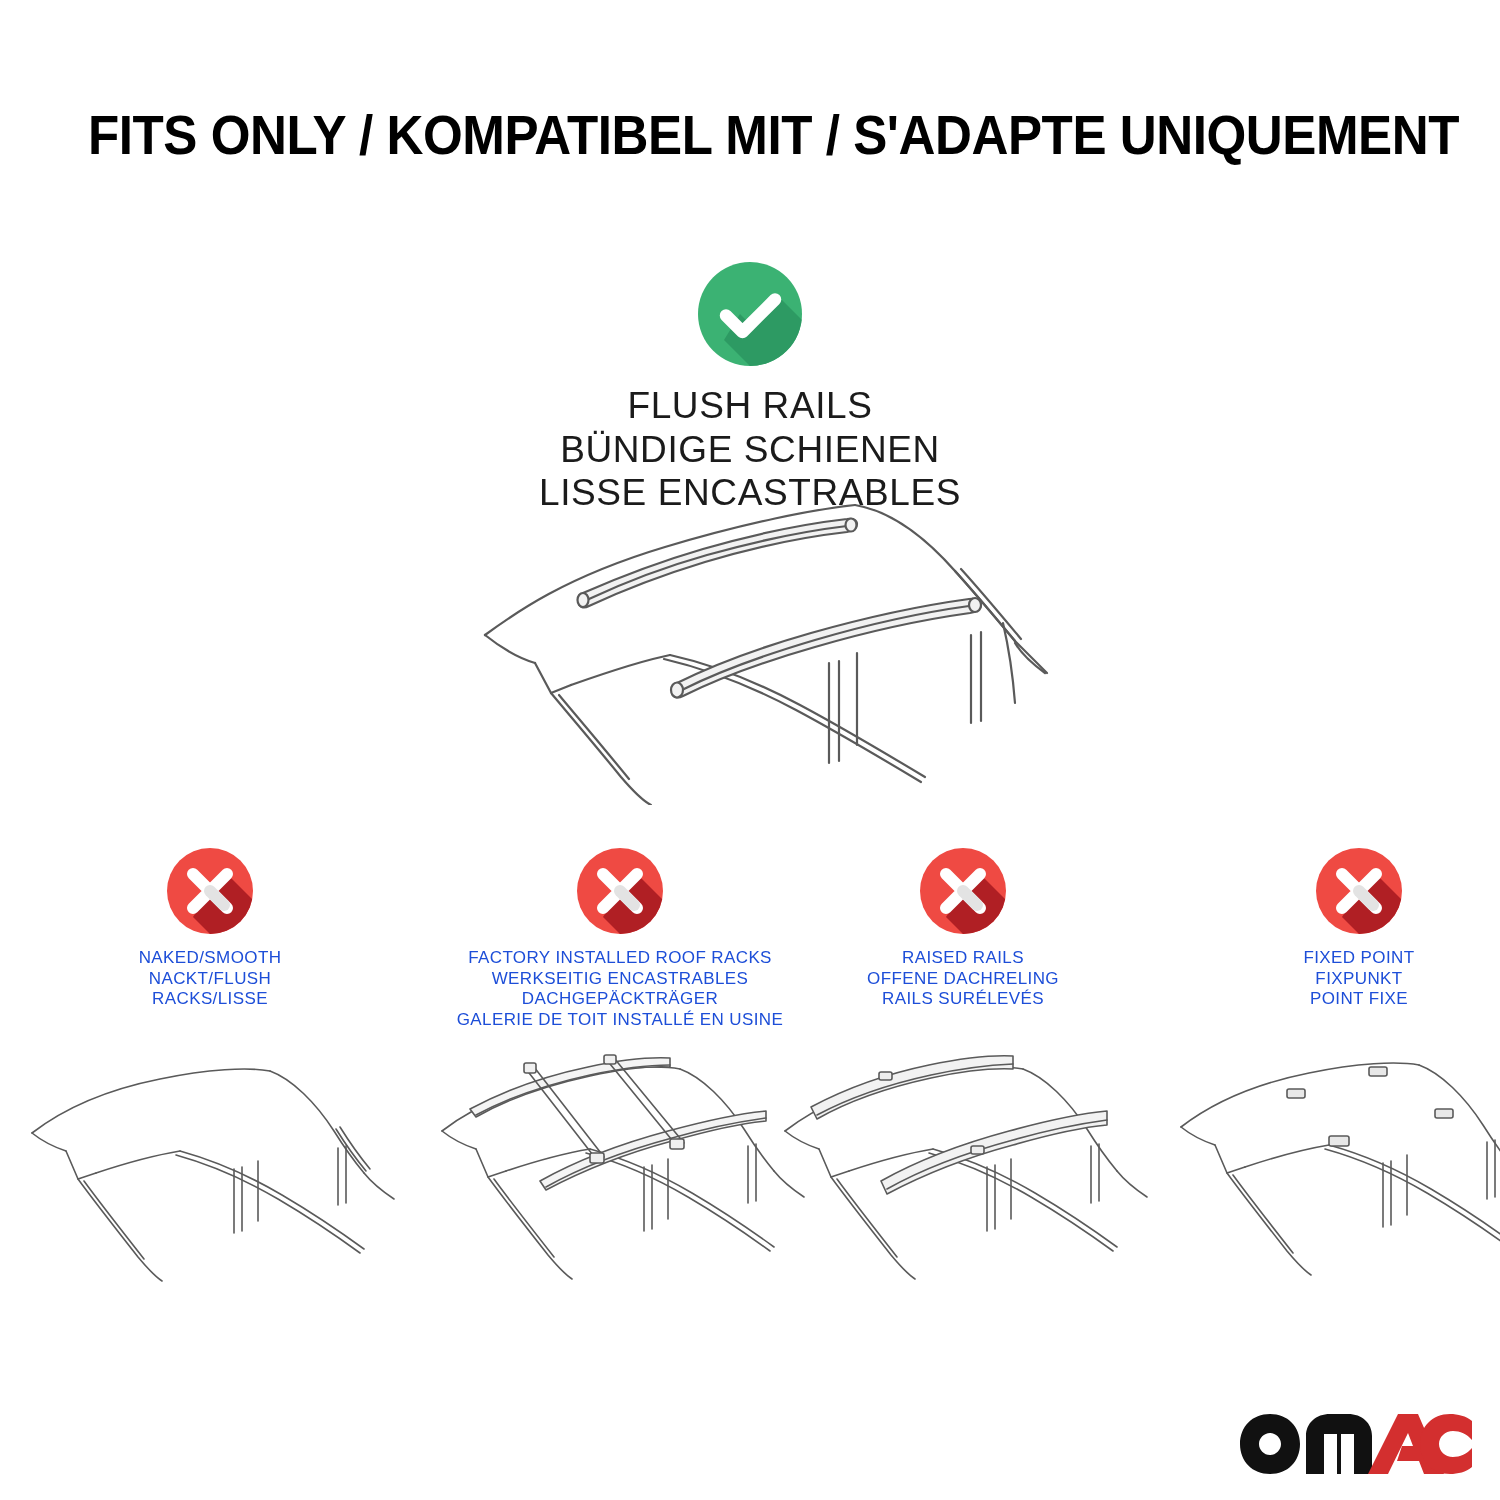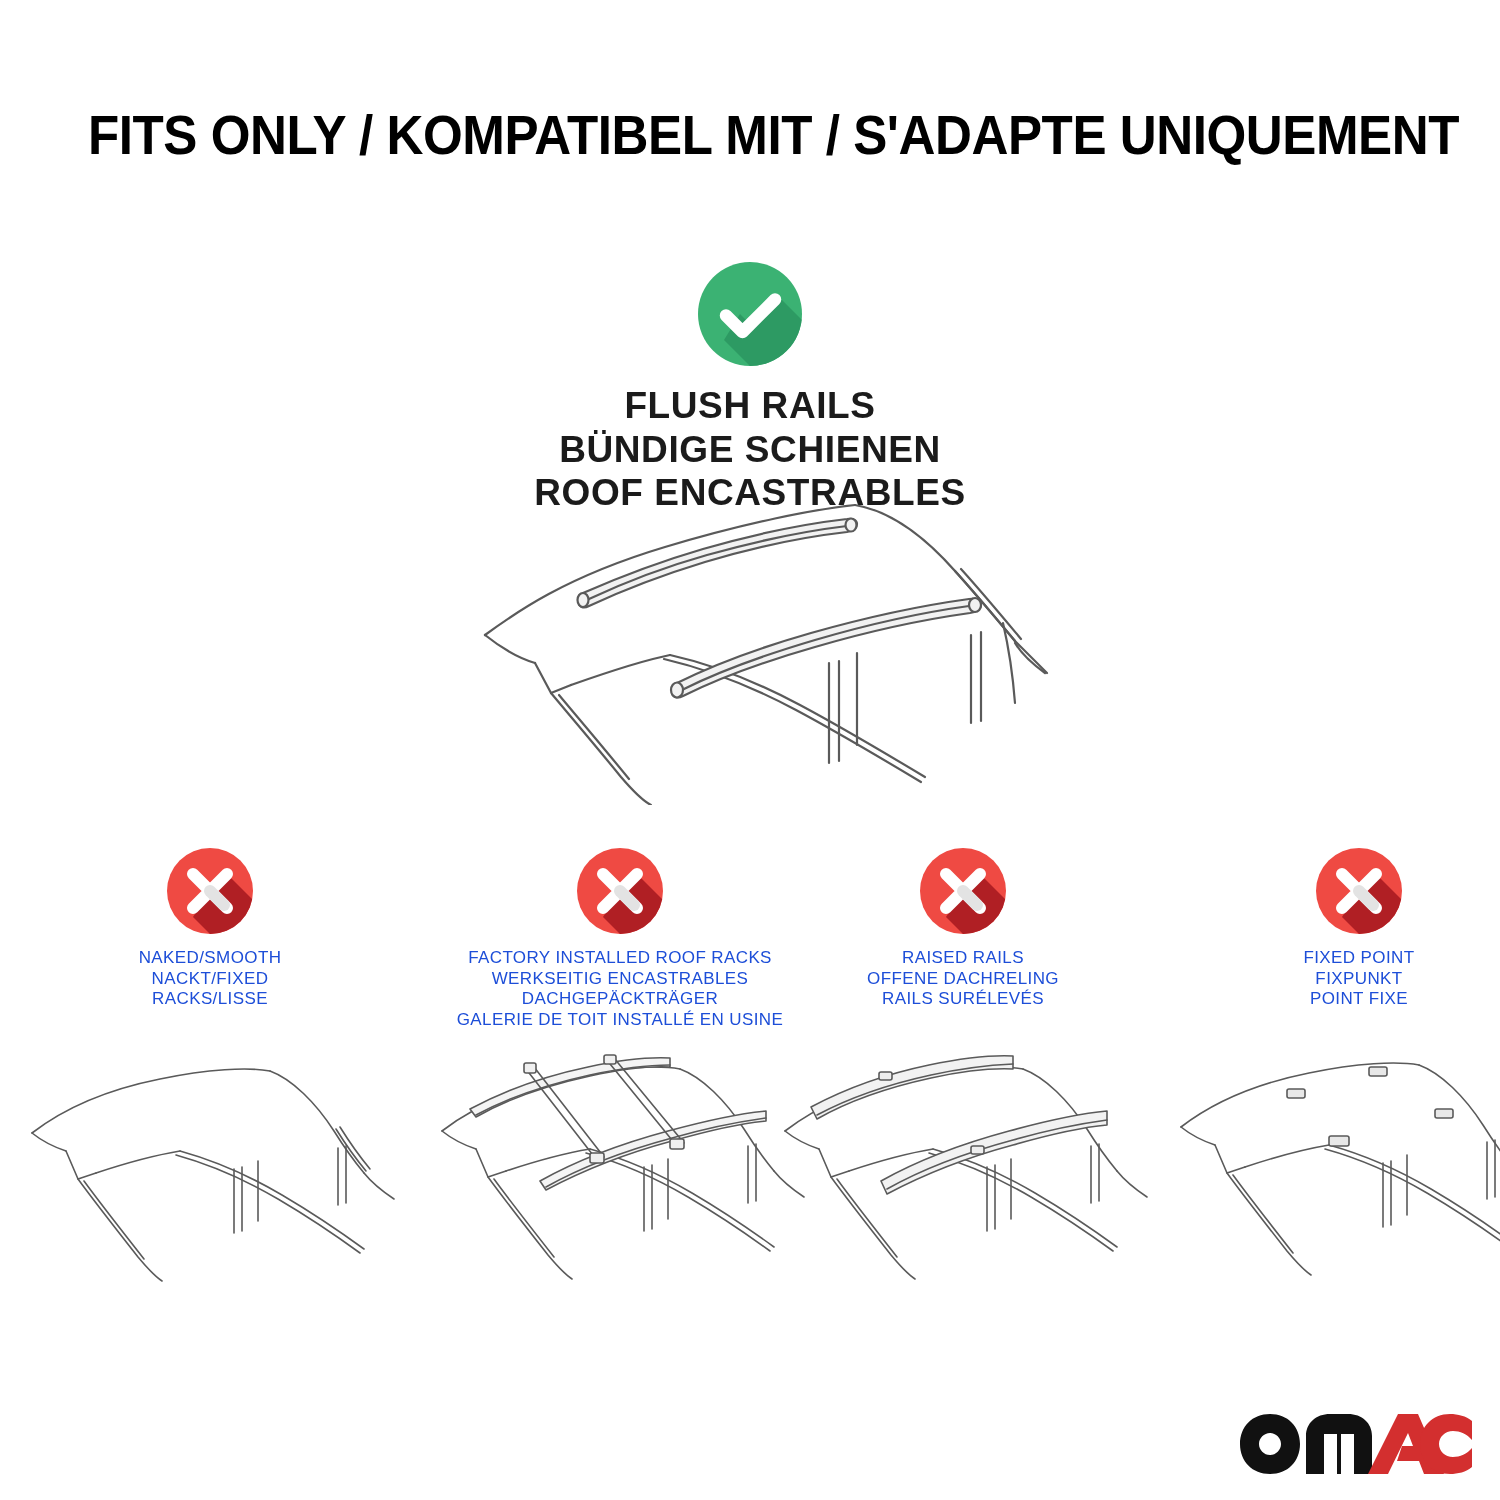--- a/index.html
+++ b/index.html
@@ -55,21 +55,21 @@
   .badge svg { display: block; width: 104px; height: 104px; }
 
   .fit-labels {
     margin-top: 18px;
     font-size: 37px;
     line-height: 1.18;
     font-weight: 300;
     letter-spacing: 0.6px;
     color: #1b1b1b;
   }
-  .fit-labels div { white-space: nowrap; font-weight: bold; }
+  .fit-labels div { white-space: nowrap; }
 
   
   .hero-art {
     position: absolute;
     left: 455px;
     top: 495px;
     width: 600px;
     height: 310px;
   }
   .hero-art svg { display: block; width: 100%; height: 100%; }
@@ -153,21 +153,21 @@
       <g clip-path="url(#chClip)">
         <polygon points="42,52 56,66 84,38 104,58 104,104 52,104 26,78" fill="#2d9a63"></polygon>
       </g>
       <path d="M28 53.5 L44.5 70 L77 37.5" fill="none" stroke="#ffffff" stroke-width="12.5" stroke-linecap="round" stroke-linejoin="round"></path>
     </svg>
   </div>
 
   <div class="fit-labels">
     <div>FLUSH RAILS</div>
     <div>BÜNDIGE SCHIENEN</div>
-    <div>ROOF ENCASTRABLES</div>
+    <div>LISSE ENCASTRABLES</div>
   </div>
 </div>
 
 <div class="hero-art">
   <svg viewBox="0 0 600 310" xmlns="http://www.w3.org/2000/svg" fill="none" stroke="#5a5a5a" stroke-width="2.2" stroke-linecap="round" stroke-linejoin="round">
 
     <path d="M30 140 C60 118 110 82 210 52 C290 28 360 14 400 10"></path>
     <path d="M400 10 C436 16 470 42 500 76 C520 98 540 122 560 146"></path>
     <path d="M560 146 C572 158 582 168 592 178"></path>
 
@@ -225,21 +225,21 @@
         <circle cx="43" cy="43" r="43" fill="#ef4a43"></circle>
         <g clip-path="url(#xClip0)">
           <polygon points="43,43 60,26 86,52 86,86 43,86 26,69" fill="#b01f24"></polygon>
         </g>
         <path d="M26 26 L60 60 M60 26 L26 60" stroke="#ffffff" stroke-width="12" stroke-linecap="round" fill="none"></path>
         <path d="M43 43 L57 57" stroke="#e3e3e3" stroke-width="12" stroke-linecap="round" fill="none"></path>
       </svg>
     </div>
     <div class="col-labels">
       <div>NAKED/SMOOTH</div>
-      <div>NACKT/FIXED</div>
+      <div>NACKT/FLUSH</div>
       <div>RACKS/LISSE</div>
     </div>
     <div class="col-art">
       <svg viewBox="0 0 380 235" xmlns="http://www.w3.org/2000/svg" fill="none" stroke="#5a5a5a" stroke-width="1.6" stroke-linecap="round" stroke-linejoin="round">
         <path d="M12 80 C38 60 80 38 140 26 C188 16 228 14 250 18"></path>
         <path d="M250 18 C272 26 296 50 314 78 C324 94 334 108 344 120"></path>
         <path d="M12 80 C22 88 34 94 46 98"></path>
         <path d="M46 98 L58 126 L76 120"></path>
         <path d="M76 120 C106 110 136 102 160 98"></path>
         <path d="M160 98 C196 108 228 122 262 142 C296 162 322 180 344 196"></path>

